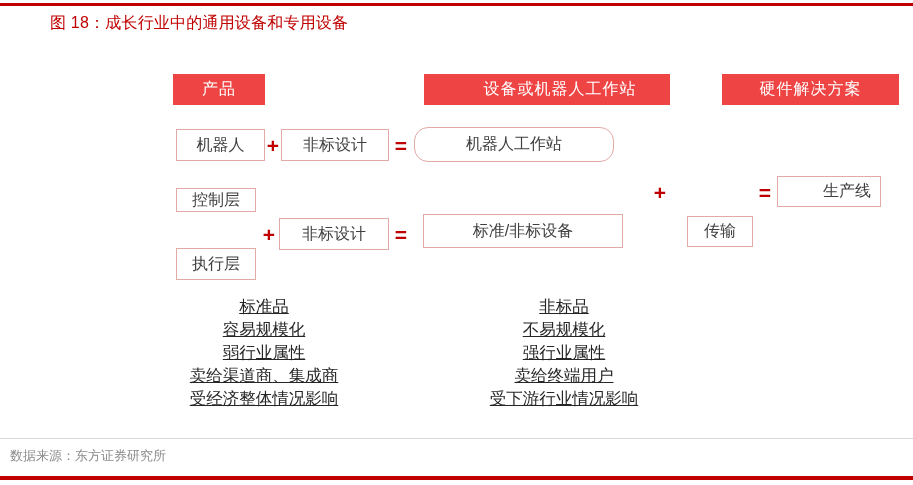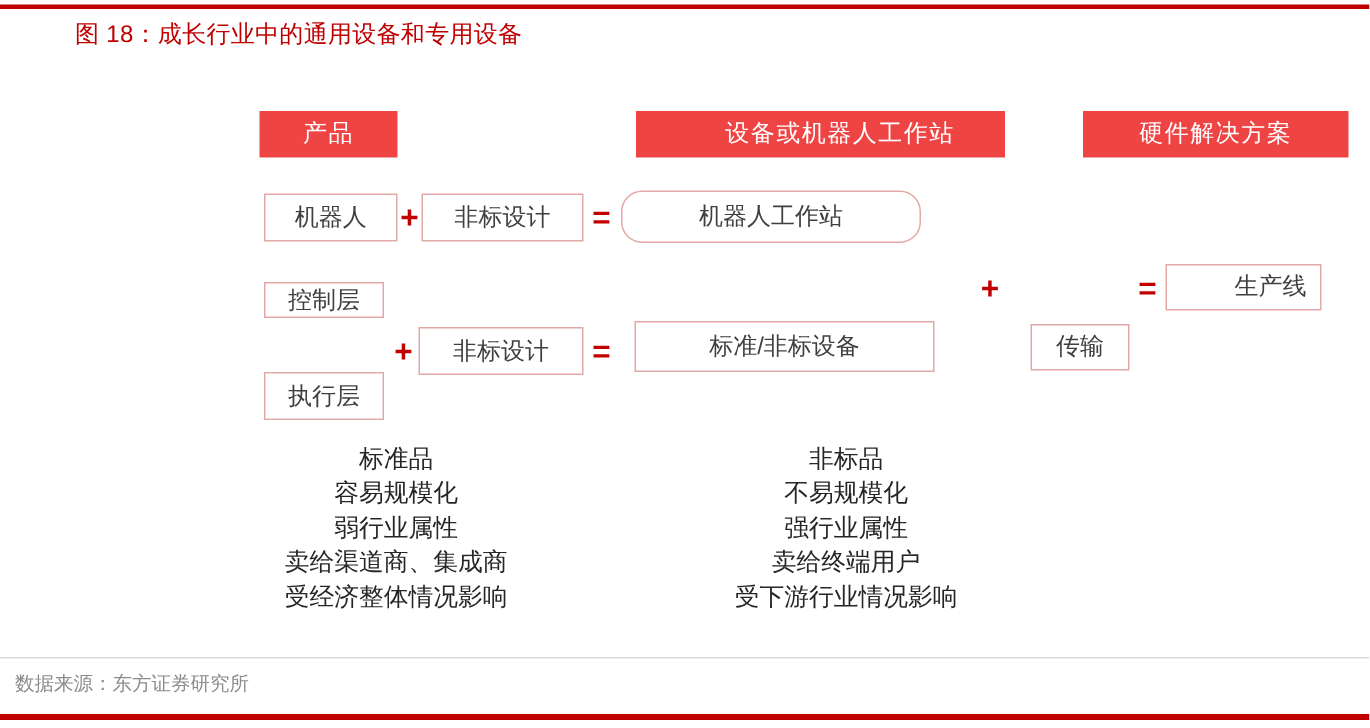--- a/index.html
+++ b/index.html
@@ -96,21 +96,21 @@
   .desc{
     position:absolute;
     color:#262626;
     font-size:16.5px;
     line-height:23px;
     text-align:center;
     white-space:nowrap;
   }
   #desc-left{left:104px;top:295px;width:320px;}
   #desc-right{left:404px;top:295px;width:320px;}
-  .desc div{white-space:nowrap;}
+  .desc div{white-space:nowrap;text-decoration:underline;}
 </style>
 </head>
 <body>
 
 <div class="rule-top"></div>
 
 <div class="fig-title">图 18：成长行业中的通用设备和专用设备</div>
 
 <div class="banner" id="banner-product">产品</div>
 <div class="banner" id="banner-equipment">设备或机器人工作站</div>

